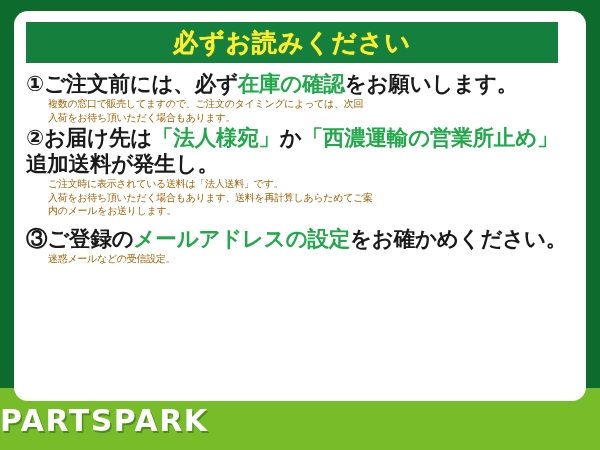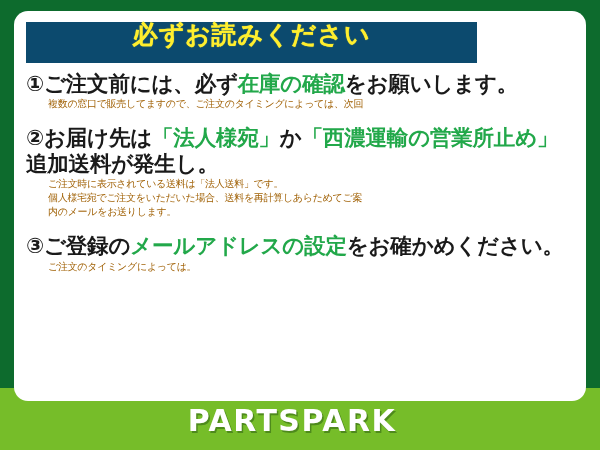--- a/index.html
+++ b/index.html
@@ -46,25 +46,25 @@
     background: #ffffff;
     border-radius: 14px;
     box-sizing: border-box;
     overflow: hidden;
   }
 
   #header-bar {
     position: absolute;
     left: 12px;
     top: 11px;
-    width: 451px;
+    width: 532px;
     height: 41px;
-    background: #0c4a6e;
+    background: #15803d;
     display: flex;
-    align-items: flex-start;
+    align-items: center;
     justify-content: center;
   }
   #header-title {
     color: #ffee2e;
     font-size: 25px;
     font-weight: bold;
     letter-spacing: 1px;
     line-height: 1;
     text-shadow: 0 0 1px #ffee2e;
   }
@@ -96,31 +96,31 @@
   .item-body {
     font-size: 10px;
     color: #a16207;
     line-height: 1.37;
     padding-left: 22px;
     letter-spacing: -0.3px;
     white-space: nowrap;
   }
 
   #item-1 { margin-top: 0px; }
-  #item-2 { margin-top: 14px; }
-  #item-3 { margin-top: 15px; }
+  #item-2 { }
+  #item-3 { margin-top: 9px; font-family: Liberation Mono, monospace; }
 
   #item-2 .item-heading .line2 { display: block; }
 
   #footer-logo {
     position: absolute;
     left: 0;
     right: 16px;
     top: 403px;
-    text-align: center;
+    text-align: left;
   }
   #footer-logo-text {
     display: inline-block;
     color: #ffffff;
     font-size: 30px;
     font-weight: bold;
     letter-spacing: 1.5px;
     font-family: "DejaVu Sans", "Liberation Sans", sans-serif;
     text-shadow: 1.5px 1.5px 0 #4e8a1c;
   }
@@ -139,37 +139,38 @@
       <span id="header-title">必ずお読みください</span>
     </div>
 
     <div id="items">
 
       <div class="item" id="item-1">
         <div class="item-heading">
           <span class="num">①</span><span>ご注文前には、必ず</span><span class="hl">在庫の確認</span><span>をお願いします。</span>
         </div>
         <div class="item-body">複数の窓口で販売してますので、ご注文のタイミングによっては、次回</div>
+        <div class="item-body">入荷をお待ち頂いただく場合もあります。</div>
       </div>
 
       <div class="item" id="item-2">
         <div class="item-heading">
           <span class="num">②</span><span>お届け先は</span><span class="hl">「法人様宛」</span><span>か</span><span class="hl">「西濃運輸の営業所止め」</span>
           <span class="line2">追加送料が発生し。</span>
         </div>
         <div class="item-body">ご注文時に表示されている送料は「法人送料」です。</div>
-        <div class="item-body">個人様宅宛でご注文をいただいた場合、送料を再計算しあらためてご案</div>
+        <div class="item-body">入荷をお待ち頂いただく場合もあります、送料を再計算しあらためてご案</div>
         <div class="item-body">内のメールをお送りします。</div>
       </div>
 
       <div class="item" id="item-3">
         <div class="item-heading">
           <span class="num">③</span><span>ご登録の</span><span class="hl">メールアドレスの設定</span><span>をお確かめください。</span>
         </div>
-        <div class="item-body">ご注文のタイミングによっては。</div>
+        <div class="item-body">迷惑メールなどの受信設定。</div>
       </div>
 
     </div>
   </div>
 
   <div id="footer-logo">
     <span id="footer-logo-text">PARTSPARK</span>
   </div>
 
 </div>

